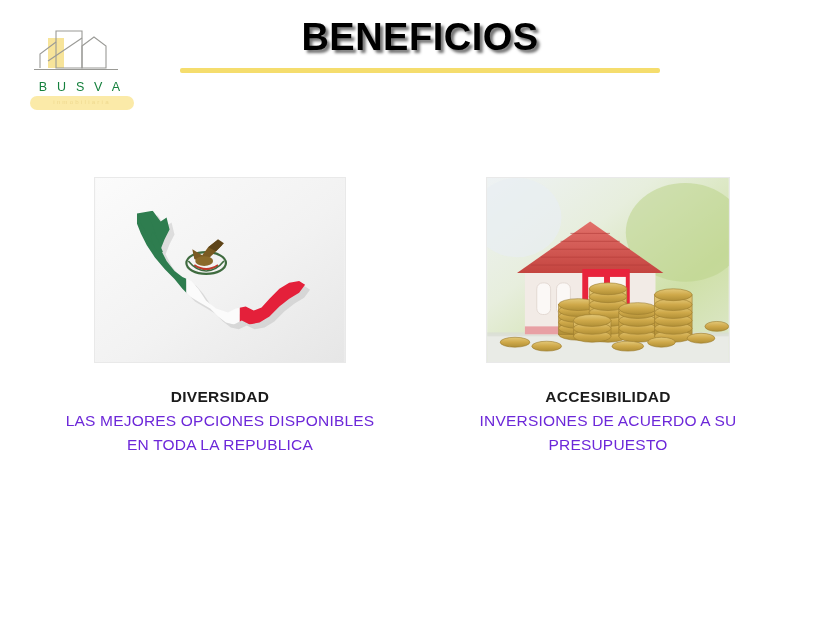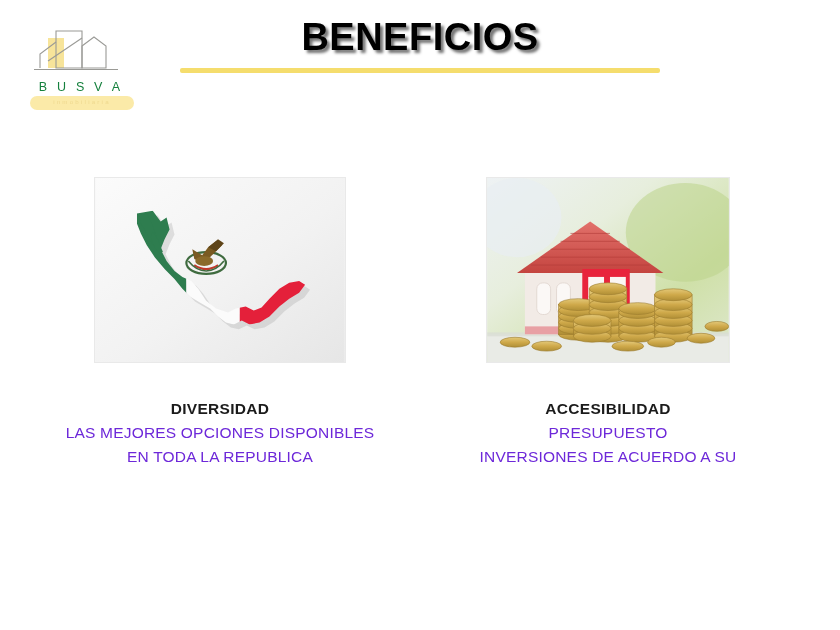--- a/index.html
+++ b/index.html
@@ -108,21 +108,21 @@
     border: 1px solid #e9e9e9;
     overflow: hidden;
     box-sizing: border-box;
   }
   #photo-mexico  { width: 252px; margin: 0 auto; background: #f4f4f4; }
   #photo-house   { width: 244px; margin: 0 auto; background: #eef1ea; }
 
   .photo svg { display: block; width: 100%; height: 100%; }
 
   .caption-block {
-    margin-top: 34px;
+    margin-top: 22px;
     text-align: center;
   }
   .caption-head {
     font-size: 15.5px;
     font-weight: bold;
     color: #1b1b1b;
     letter-spacing: 0.3px;
     line-height: 1.55;
     font-family: "Liberation Sans", sans-serif;
   }
@@ -337,18 +337,18 @@
             <ellipse cx="176" cy="166" rx="14" ry="5"></ellipse>
             <ellipse cx="216" cy="162" rx="14" ry="5"></ellipse>
             <ellipse cx="232" cy="150" rx="12" ry="5"></ellipse>
           </g>
         </g>
       </svg>
     </div>
 
     <div class="caption-block">
       <div class="caption-head">ACCESIBILIDAD</div>
+      <div class="caption-body">INVERSIONES DE ACUERDO A SU</div>
       <div class="caption-body">PRESUPUESTO</div>
-      <div class="caption-body">INVERSIONES DE ACUERDO A SU</div>
     </div>
   </div>
 
 </div>
 
 </body></html>

